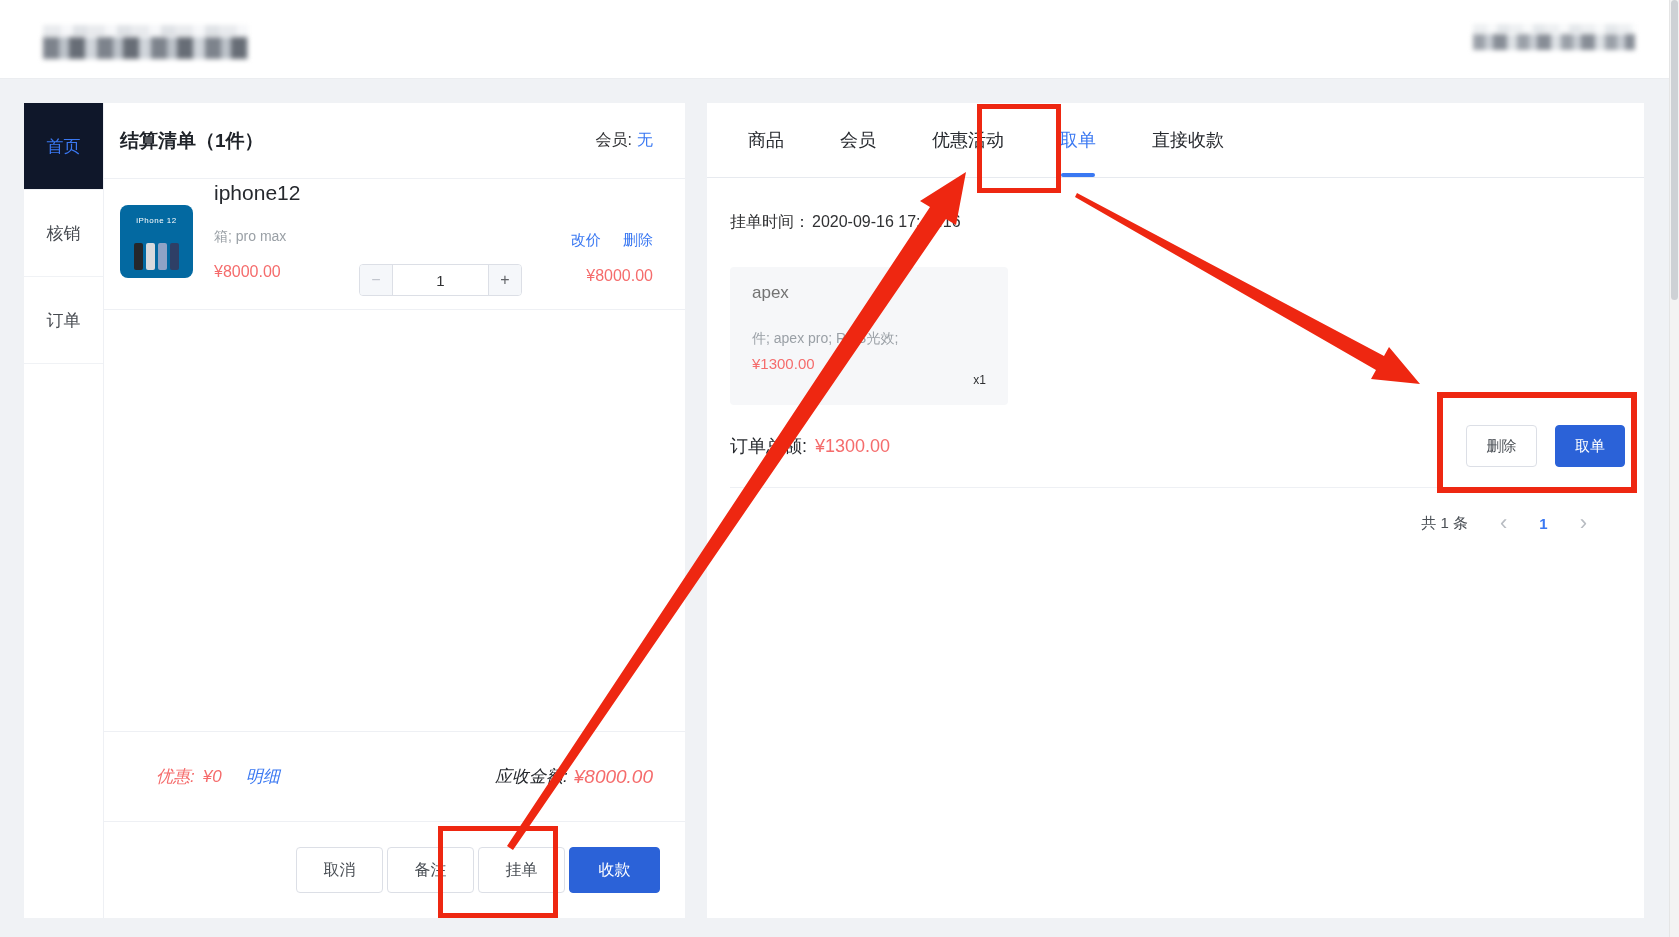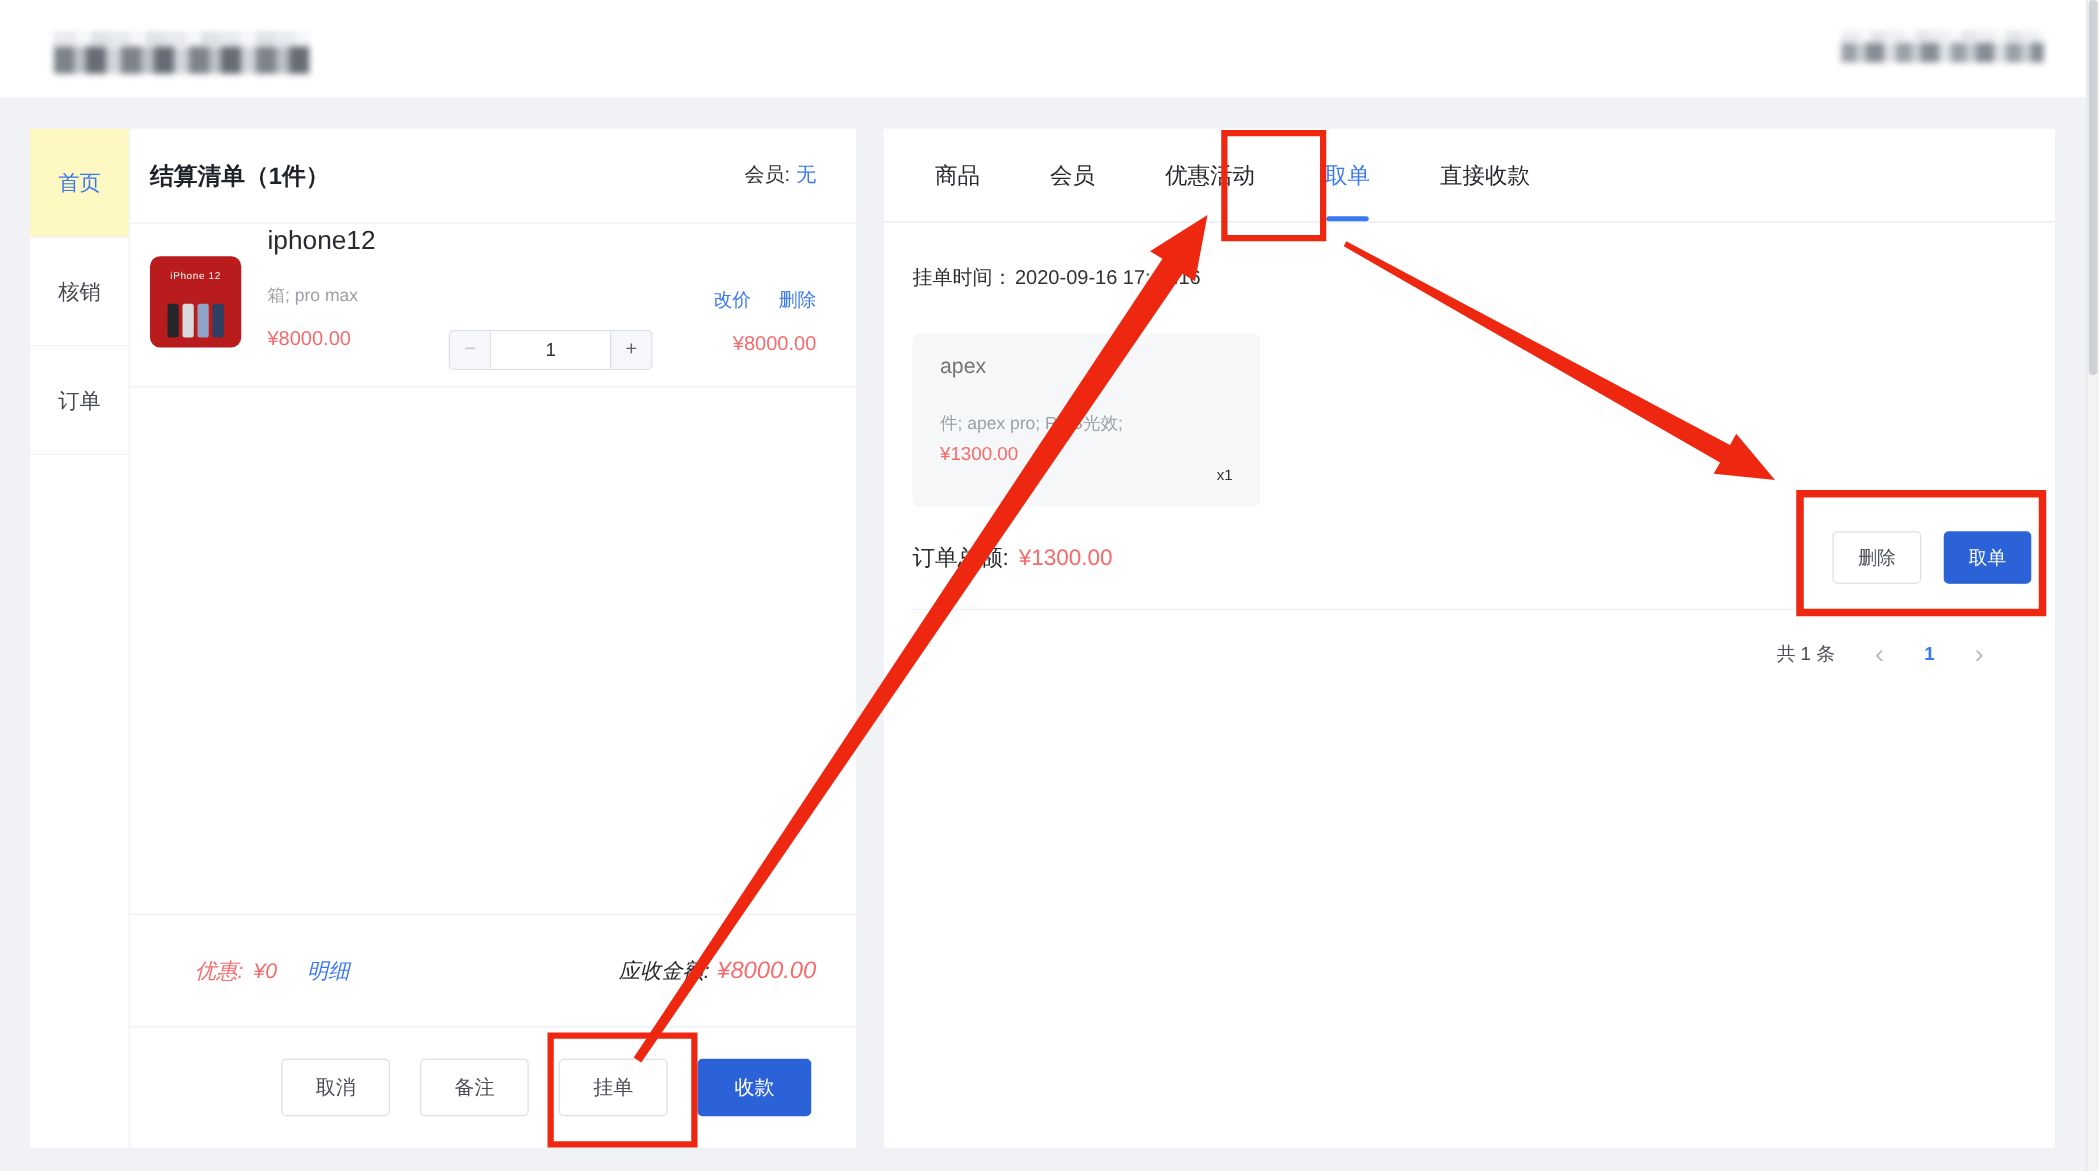--- a/index.html
+++ b/index.html
@@ -32,32 +32,32 @@
 
   
   .card{position:absolute;top:103px;background:#fff;height:815px;}
   .left-card{left:24px;width:661px;display:flex;}
   .right-card{left:707px;width:937px;}
 
   
   .sidebar{width:79px;flex-shrink:0;border-right:1px solid #eef0f4;}
   .side-item{height:86px;display:flex;align-items:center;justify-content:center;
              font-size:17px;color:#45494f;border-bottom:1px solid #f0f2f5;cursor:pointer;}
-  .side-item.active{background:#fef9c3;color:var(--c-link,#3a78f2);}
+  .side-item.active{background:#0f172a;color:var(--c-link,#3a78f2);}
 
   
   .cart{flex:1;display:flex;flex-direction:column;min-width:0;}
   .cart-header{height:75px;display:flex;align-items:center;justify-content:space-between;
                padding:0 32px 0 16px;border-bottom:1px solid #eef0f4;flex-shrink:0;text-align:right;}
   .cart-title{font-size:19px;font-weight:bold;color:#1f2329;}
   .member{font-size:16px;color:#303133;}
   .member a{color:var(--c-link,#3a78f2);text-decoration:none;margin-left:5px;cursor:pointer;}
 
   .cart-item{position:relative;height:130px;border-bottom:1px solid #eef0f4;flex-shrink:0;}
-  .prod-img{position:absolute;left:16px;top:26px;width:73px;height:73px;background:#b91c1c;
+  .prod-img{position:absolute;left:16px;top:26px;width:73px;height:73px;background:#0369a1;
             border-radius:8px;overflow:hidden;}
   .img-caption{display:block;text-align:center;color:#fff;font-size:8px;margin-top:11px;letter-spacing:.5px;}
   .phones{position:absolute;left:0;right:0;bottom:8px;display:flex;justify-content:center;gap:3px;}
   .phones i{width:9px;height:27px;border-radius:2px;}
   .ph1{background:#25272b;} .ph2{background:#d8dadd;} .ph3{background:#8fa3c6;} .ph4{background:#2e3f66;}
   .prod-name{position:absolute;left:110px;top:2px;font-size:21px;color:#26292e;}
   .prod-spec{position:absolute;left:110px;top:49px;font-size:14px;color:#9aa0a6;}
   .prod-price{position:absolute;left:110px;top:84px;font-size:16px;color:var(--c-price,#f56c6c);}
 
   .stepper{position:absolute;left:255px;top:85px;height:32px;display:flex;
@@ -73,21 +73,21 @@
 
   .cart-space{flex:1;}
   .summary{height:89px;flex-shrink:0;border-top:1px solid #eef0f4;border-bottom:1px solid #eef0f4;
            display:flex;align-items:center;padding:0 32px 0 52px;font-size:17px;font-style:italic;}
   .discount{color:var(--c-price,#f56c6c);}
   .detail-link{color:var(--c-link,#3a78f2);margin-left:24px;text-decoration:none;cursor:pointer;}
   .due{margin-left:auto;color:#26292e;}
   .due-value{color:var(--c-price,#f56c6c);font-size:19px;margin-left:6px;}
 
   .cart-actions{height:96px;flex-shrink:0;display:flex;align-items:center;justify-content:flex-end;
-                padding-right:36px;gap:24px;}
+                padding-right:25px;gap:4px;}
   .btn{height:46px;min-width:87px;padding:0 26px;border:1px solid #dcdfe6;background:#fff;
        border-radius:4px;font-size:16px;color:#4a4f55;cursor:pointer;box-sizing:border-box;
        font-family:"Liberation Sans",sans-serif;}
   .btn.primary{background:var(--c-accent,#2b62d8);border-color:var(--c-accent,#2b62d8);color:#fff;min-width:91px;}
   .btn.small{height:42px;min-width:71px;padding:0 19px;font-size:15px;}
   .btn.small.primary{min-width:70px;}
 
   
   .tabs{height:74px;display:flex;align-items:center;padding-left:41px;gap:56px;border-bottom:1px solid #e7eaef;}
   .tab{font-size:18px;color:#26292e;cursor:pointer;position:relative;height:100%;

